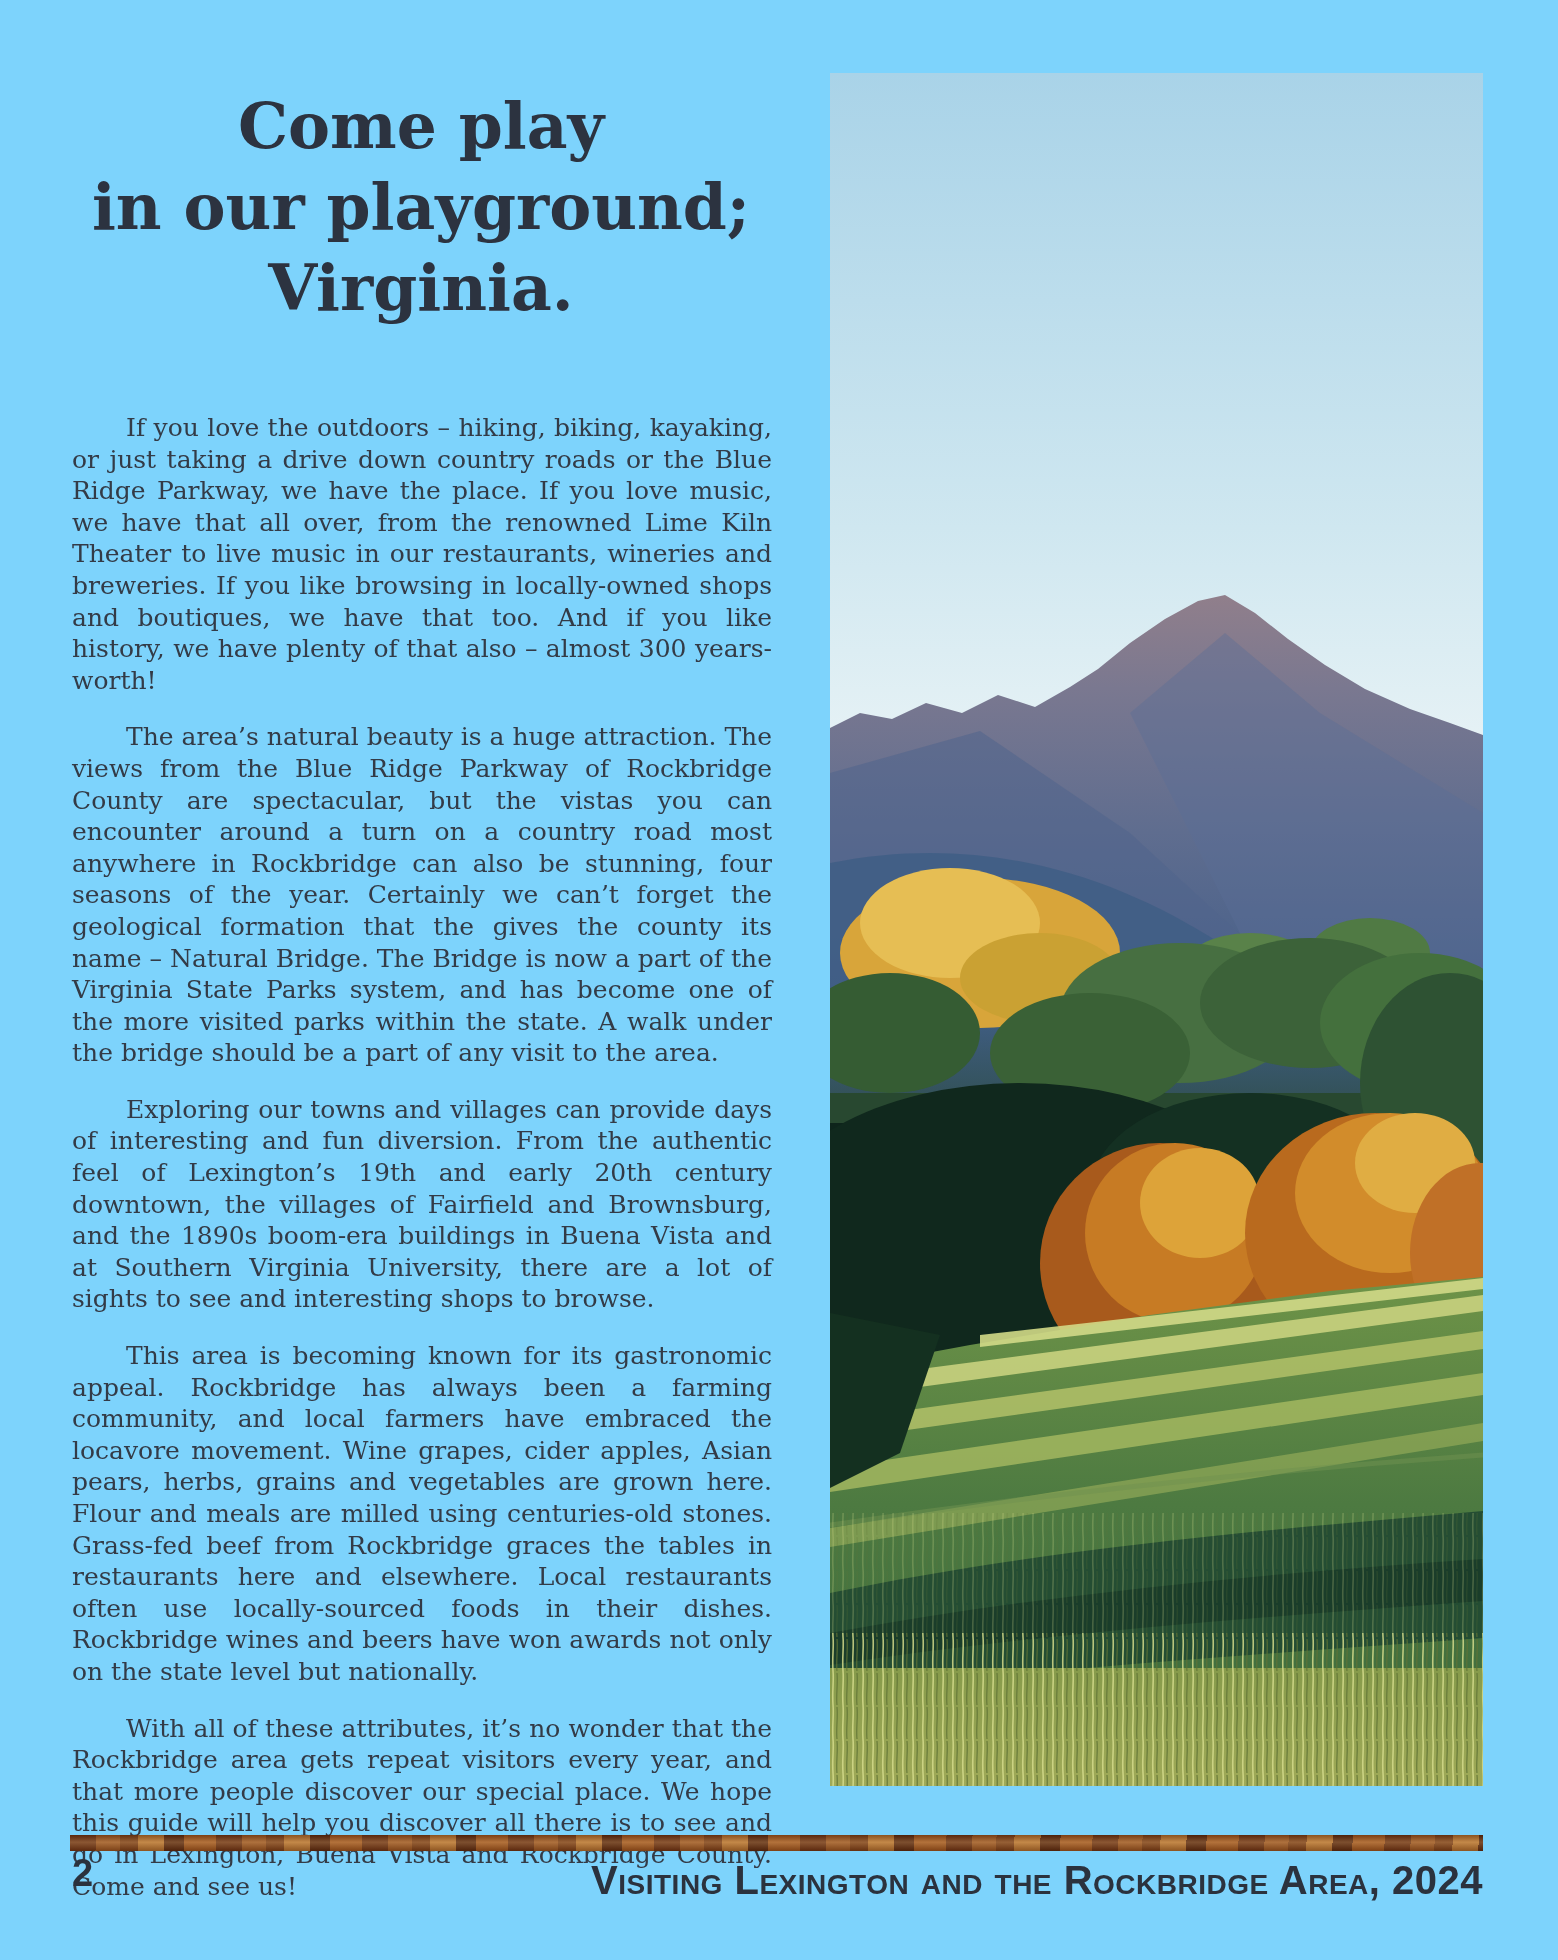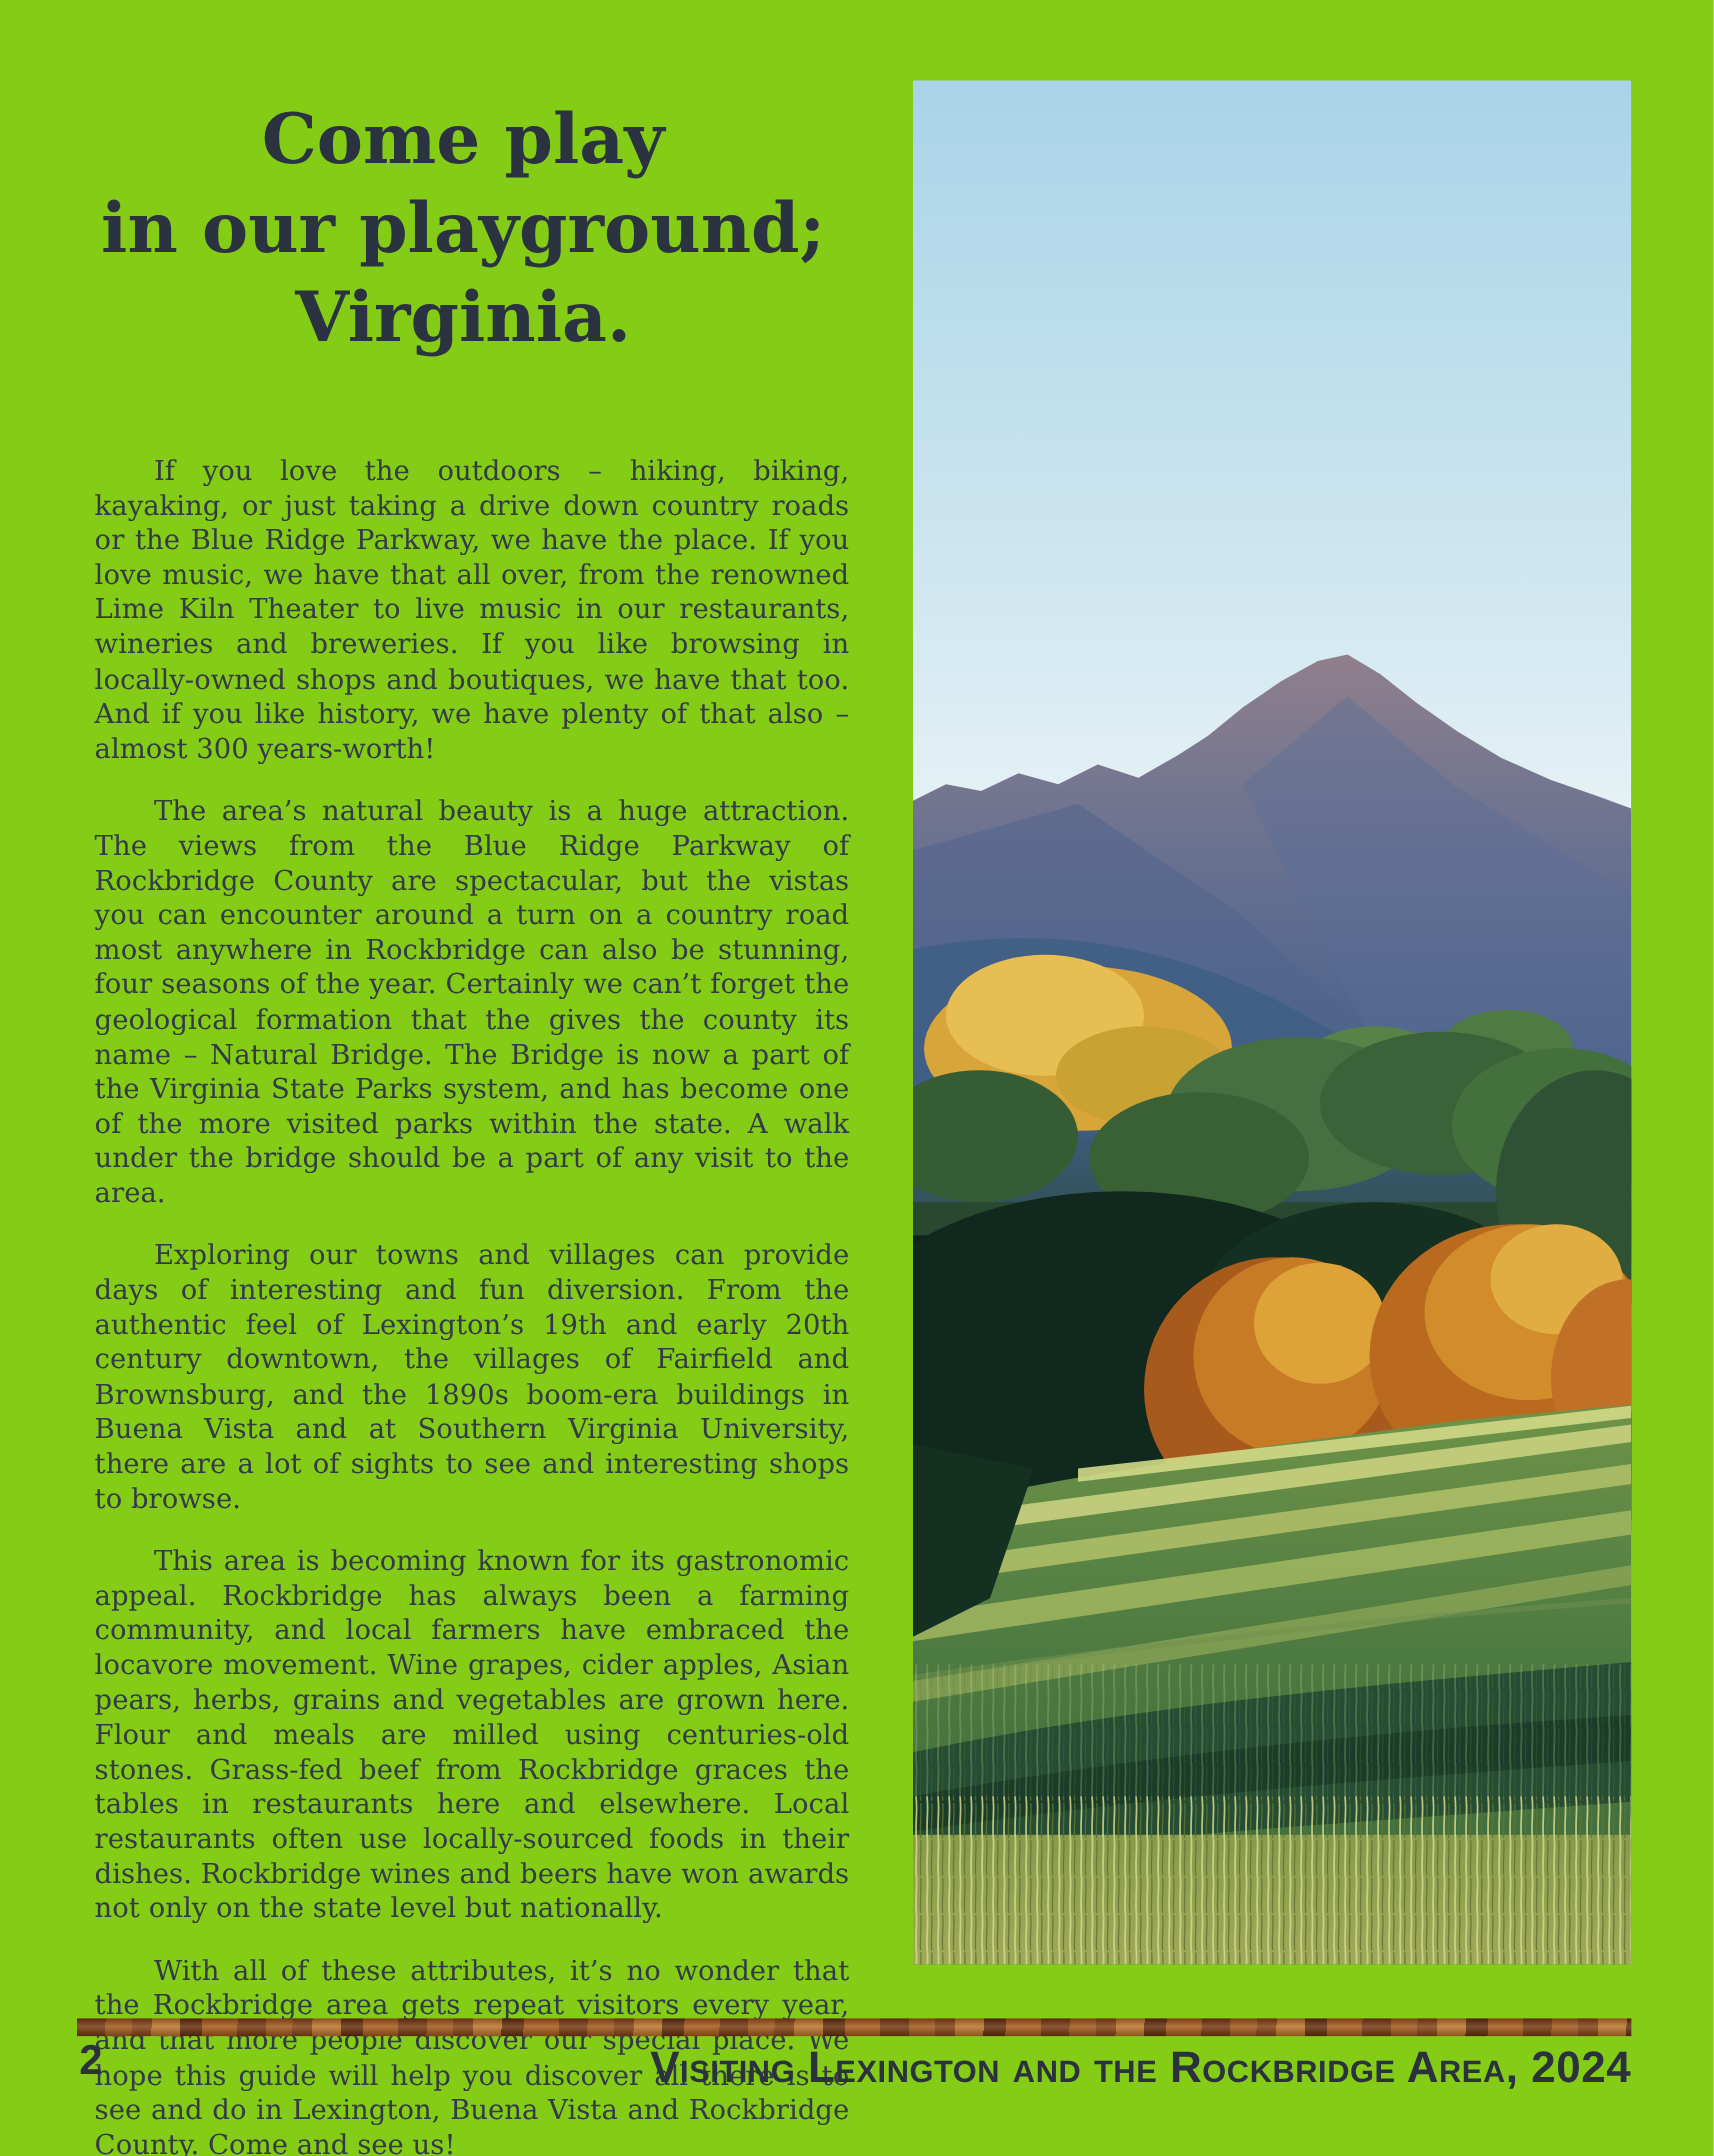--- a/index.html
+++ b/index.html
@@ -1,33 +1,33 @@
 <!DOCTYPE html>
 <html lang="en"><head>
 <meta charset="utf-8">
 <style>
   html,body{margin:0;padding:0;}
   body{
     width:1558px;height:1960px;position:relative;background:#ffffff;
     font-family:"DejaVu Serif", serif;color:#323a46;
   }
-  .page{position:absolute;inset:0;overflow:hidden;background:#84cc16;}
+  .page{position:absolute;inset:0;overflow:hidden;background:#7dd3fc;}
 
   
   .title{
     position:absolute;left:70px;top:44px;width:702px;
     text-align:center;font-weight:700;font-size:63px;line-height:81px;
     color:#2c3340;
   }
   .title-line{display:block;}
 
   
   .body-column{position:absolute;left:70px;top:412px;width:702px;}
   .para{
-    margin:0 0 25px 16px;font-size:25px;line-height:31.6px;
+    margin:0 0 25px 2px;font-size:25px;line-height:31.6px;
     text-align:justify;text-indent:54px;color:#333b47;
   }
 
   
   .photo{position:absolute;left:830px;top:73px;width:653px;height:1713px;margin:0;}
   .photo svg{display:block;width:100%;height:100%;}
 
   
   .divider{
     position:absolute;left:70px;top:1835px;width:1413px;height:16px;

